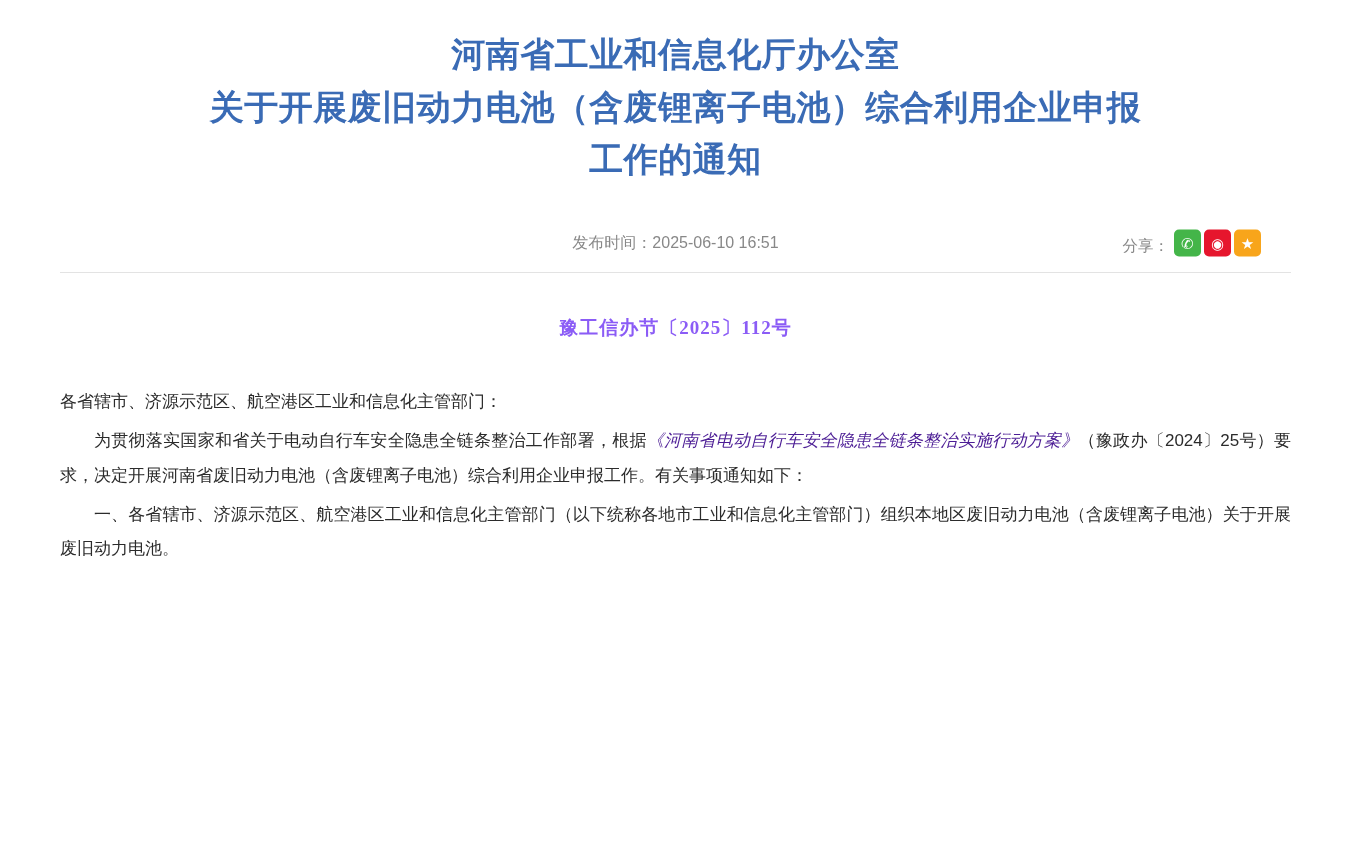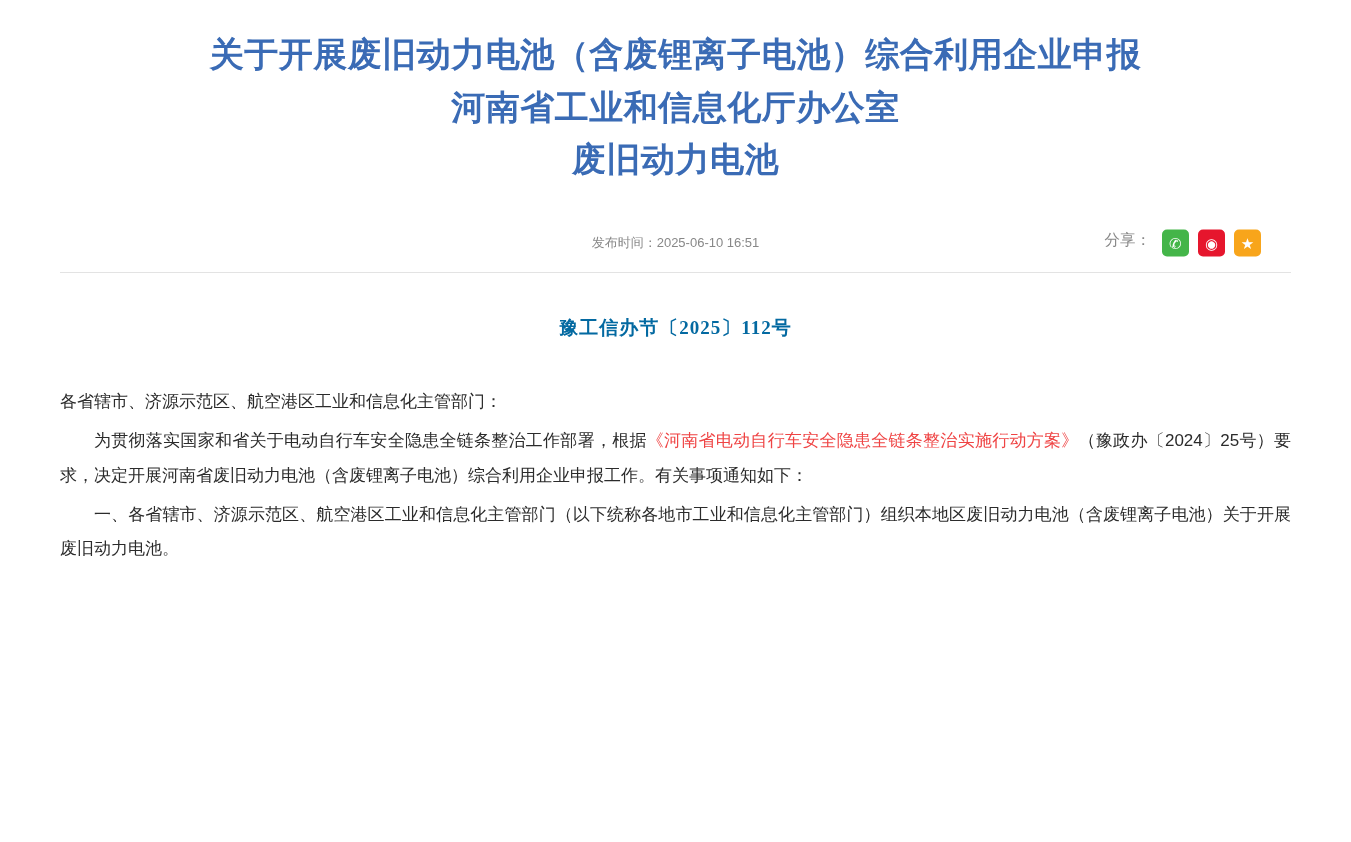--- a/index.html
+++ b/index.html
@@ -37,31 +37,31 @@
     align-items: center;
     justify-content: center;
     position: relative;
     height: 46px;
   }
   .meta-center {
     display: flex;
     align-items: flex-end;
     gap: 16px;
     color: #888888;
-    font-size: 13px;
+    font-size: 16px;
   }
   .meta-item { white-space: nowrap; }
   .share-wrap {
     position: absolute;
     right: 90px;
     top: 50%;
     transform: translateY(-50%);
     display: flex;
-    align-items: flex-start;
-    gap: 9px;
+    align-items: flex-end;
+    gap: 3px;
   }
   .share-label {
     color: #888888;
     font-size: 15.5px;
     margin-right: 2px;
   }
   .share-icon {
     width: 27px;
     height: 27px;
     border-radius: 5px;
@@ -76,47 +76,48 @@
   .divider {
     margin: 6px 60px 0 60px;
     border-top: 1px solid #e3e3e3;
   }
   .doc-number {
     text-align: center;
     margin-top: 42px;
     font-family: "Liberation Serif", "DejaVu Serif", serif;
     font-size: 19px;
     font-weight: bold;
-    color: #0369a1;
+    color: #8b5cf6;
     letter-spacing: 1px;
   }
   .body-text {
     margin-top: 44px;
     padding: 0 60px 40px 60px;
     font-size: 17px;
     line-height: 2.05;
     color: #2b2b2b;
     text-align: justify;
   }
   .para { margin: 0 0 4px 0; }
   .para.indent { text-indent: 2em; }
   a.inline-link {
-    color: #ef4444;
+    color: #4c1d95;
     text-decoration: none;
+    font-style: italic;
   }
 </style>
 </head>
 <body>
 
 <div class="page">
 
   <div class="title-block">
+    <div class="title-line">河南省工业和信息化厅办公室</div>
     <div class="title-line">关于开展废旧动力电池（含废锂离子电池）综合利用企业申报</div>
-    <div class="title-line">河南省工业和信息化厅办公室</div>
-    <div class="title-line">废旧动力电池</div>
+    <div class="title-line">工作的通知</div>
   </div>
 
   <div class="meta-bar">
     <div class="meta-center">
       <span class="meta-item">
         <span>发布时间：</span><span>2025-06-10 16:51</span>
       </span>
     </div>
 
     <div class="share-wrap">

